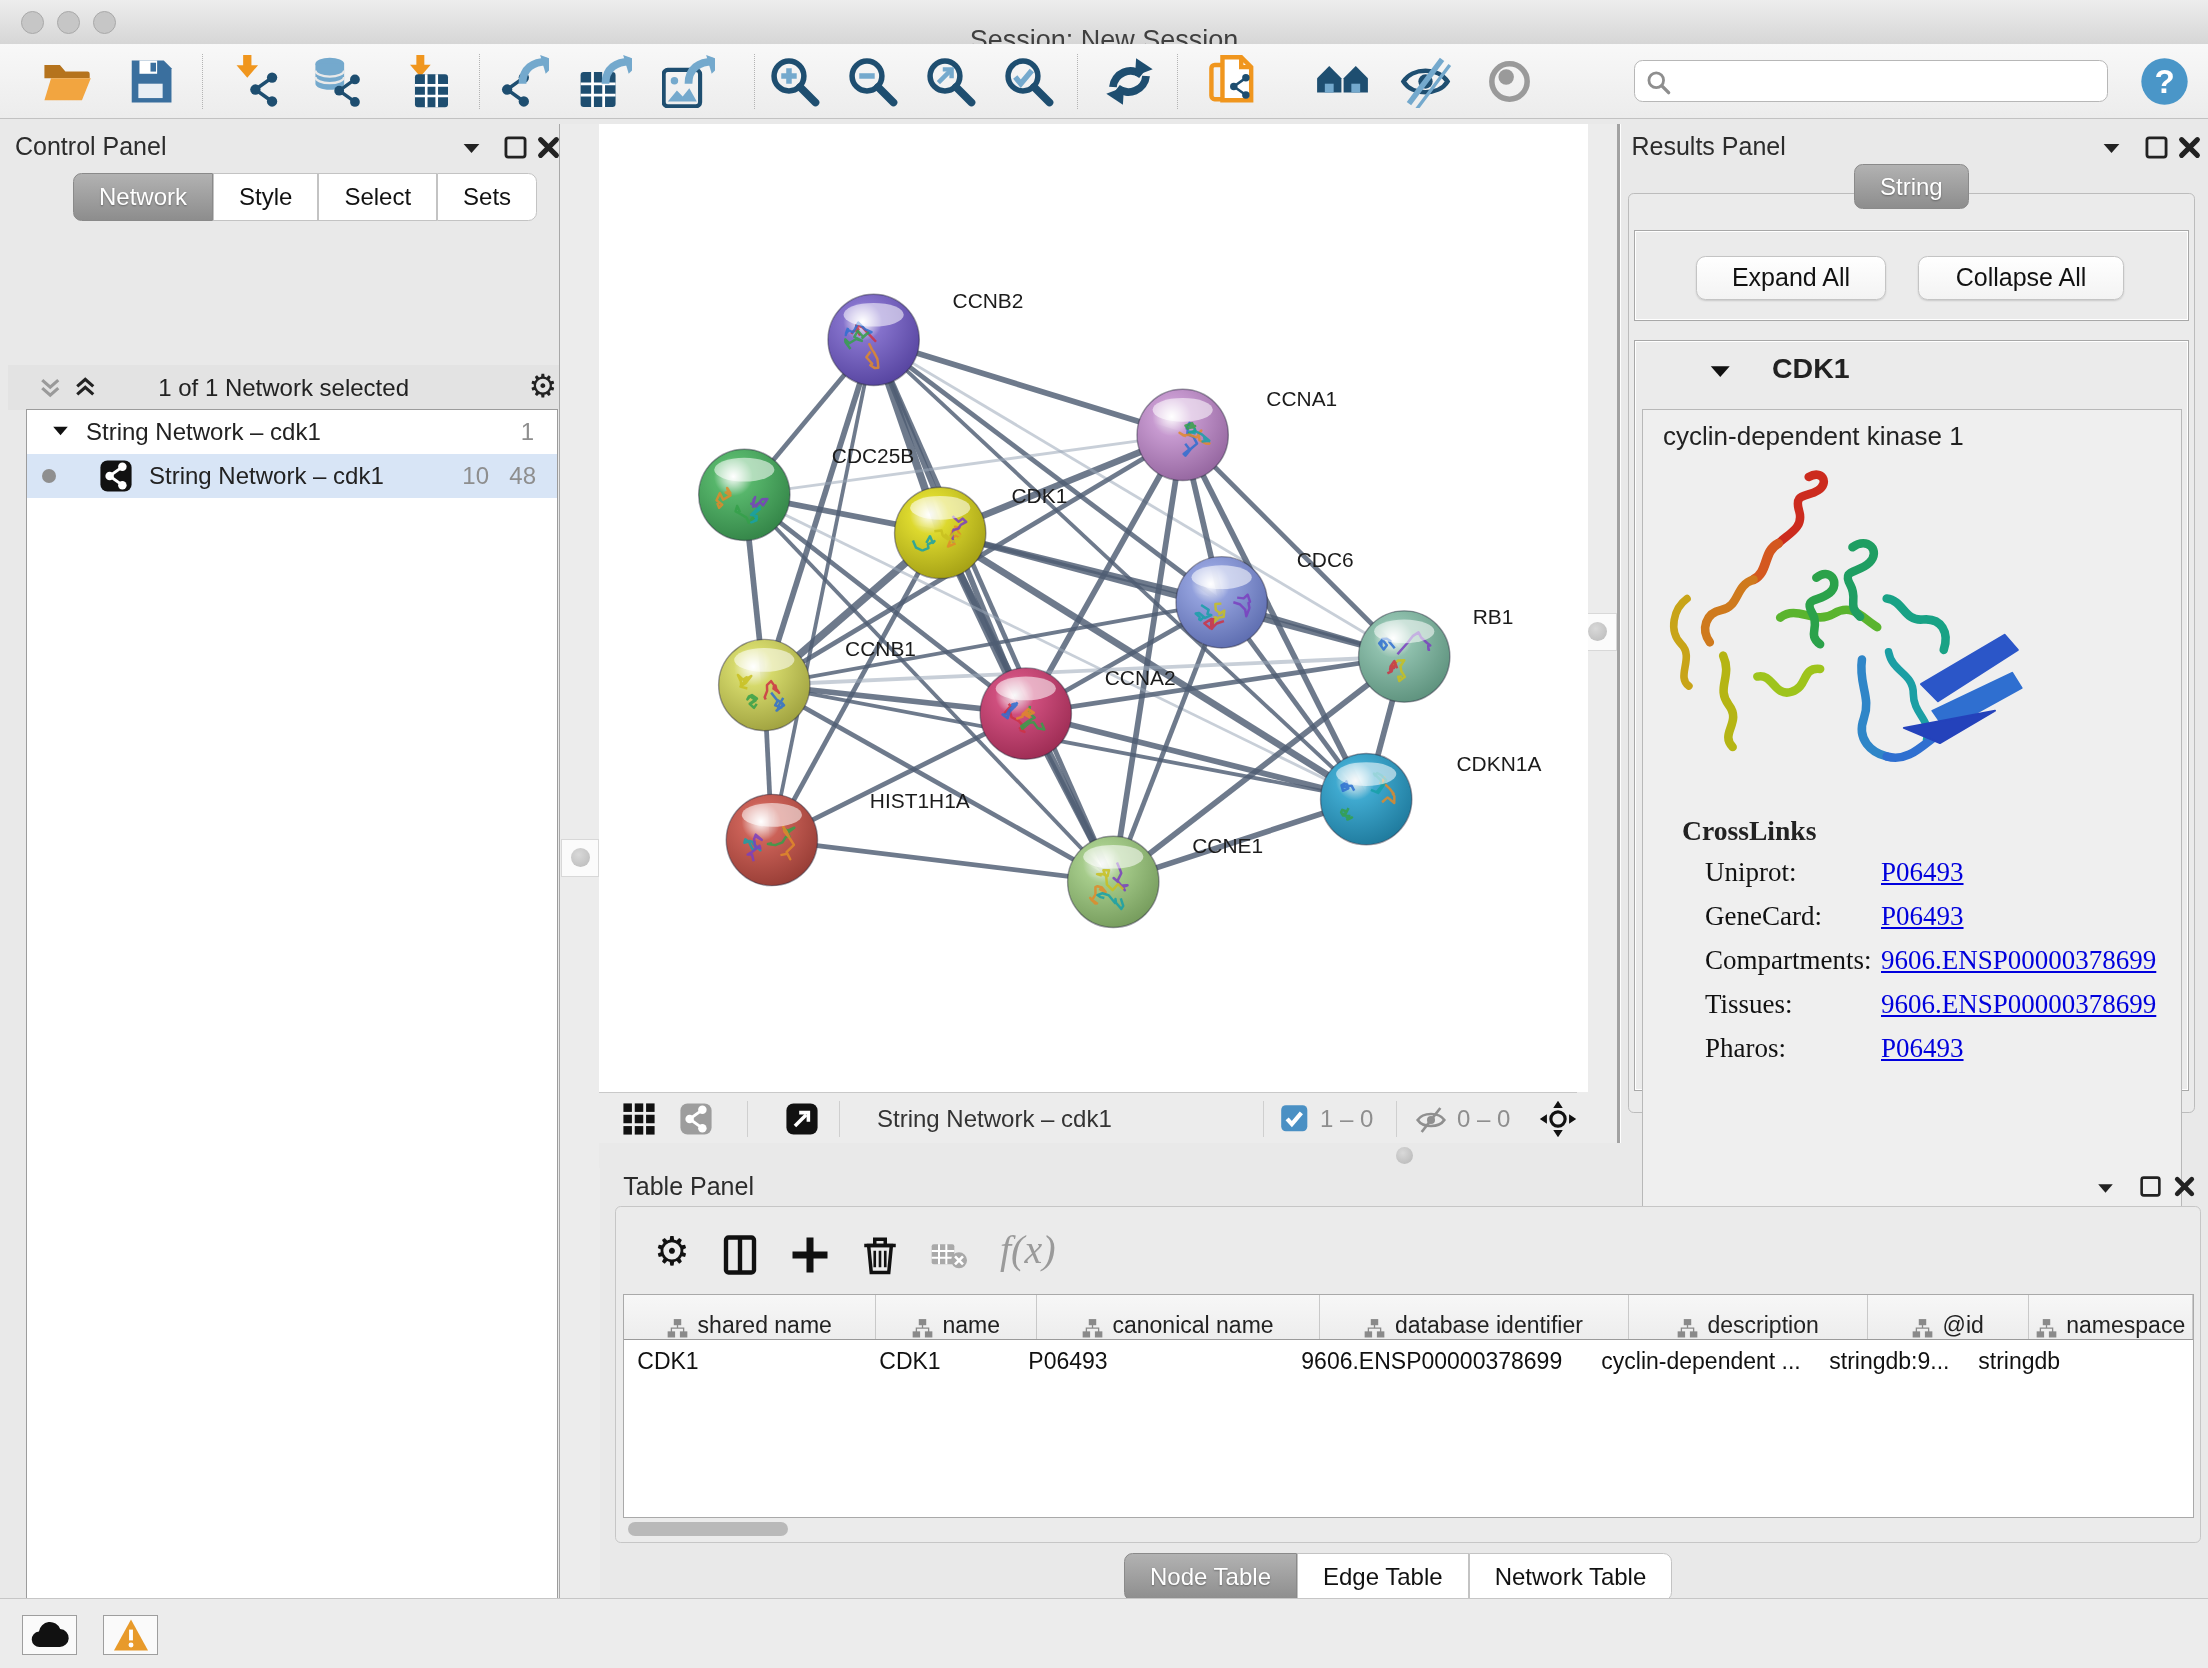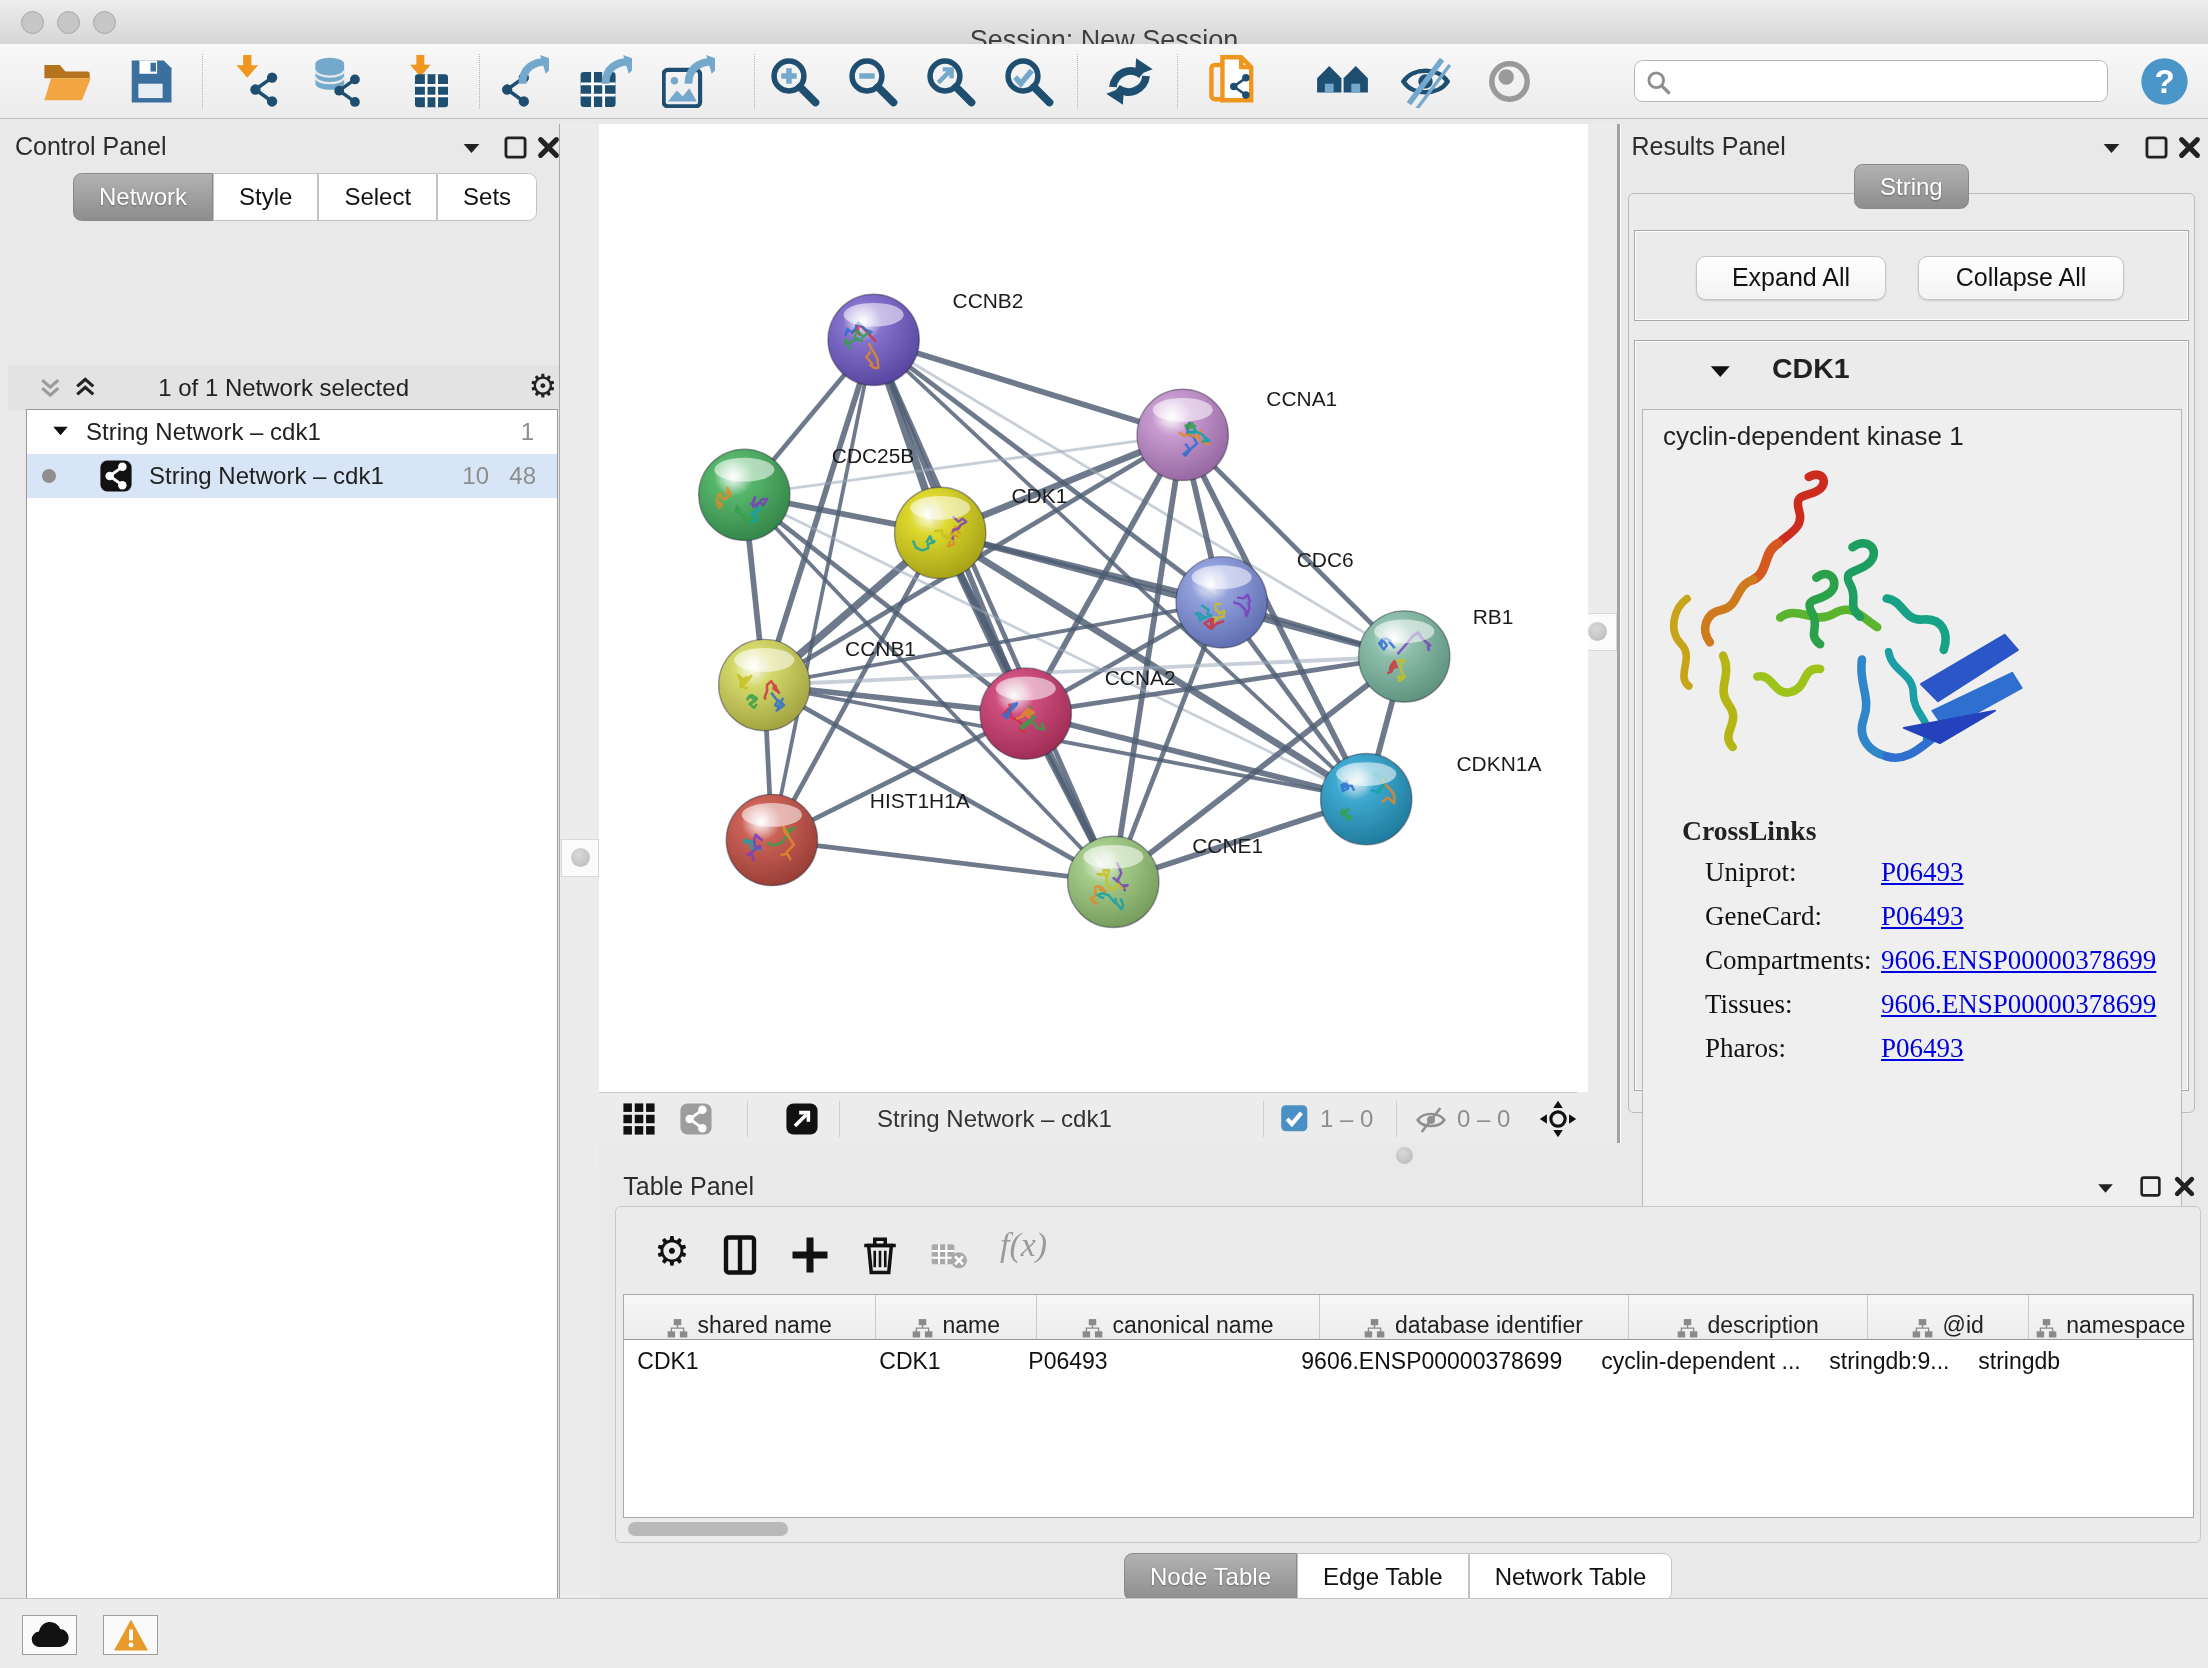--- a/index.html
+++ b/index.html
@@ -771,21 +771,21 @@
         </svg>
       </span>
     <span style="position:absolute;left:314px;top:32px">
       <svg width="38" height="32" viewBox="0 0 56 48">
           <rect x="2" y="8" width="34" height="30" rx="3" fill="#a9a9a9"></rect>
         <path d="M2 18h34M2 28h34M13 8v30M24 8v30" stroke="#fff" stroke-width="3"></path>
         <circle cx="43" cy="32" r="12" fill="#a9a9a9"></circle>
           <path d="M37 26l12 12M49 26L37 38" stroke="#fff" stroke-width="4"></path>
         </svg>
       </span>
-    <span class="serif" style="position:absolute;left:384px;top:19px;font-size:34px;font-style:italic;color:#9a9a9a">f(x)</span>
+    <span class="serif" style="position:absolute;left:384px;top:19px;font-size:40px;font-style:italic;color:#9a9a9a">f(x)</span>
   </div>
 
   <div class="abs tbl">
     <div class="thead" id="tbl-head">
         <div class="th" style="width: 255px;">
           <svg width="21" height="21" viewBox="0 0 48 48">
             <g fill="#8a8a8a" stroke="#8a8a8a" stroke-width="3">
               <rect x="17" y="4" width="14" height="11"></rect>
               <rect x="3" y="32" width="14" height="11"></rect>
               <rect x="31" y="32" width="14" height="11"></rect>

